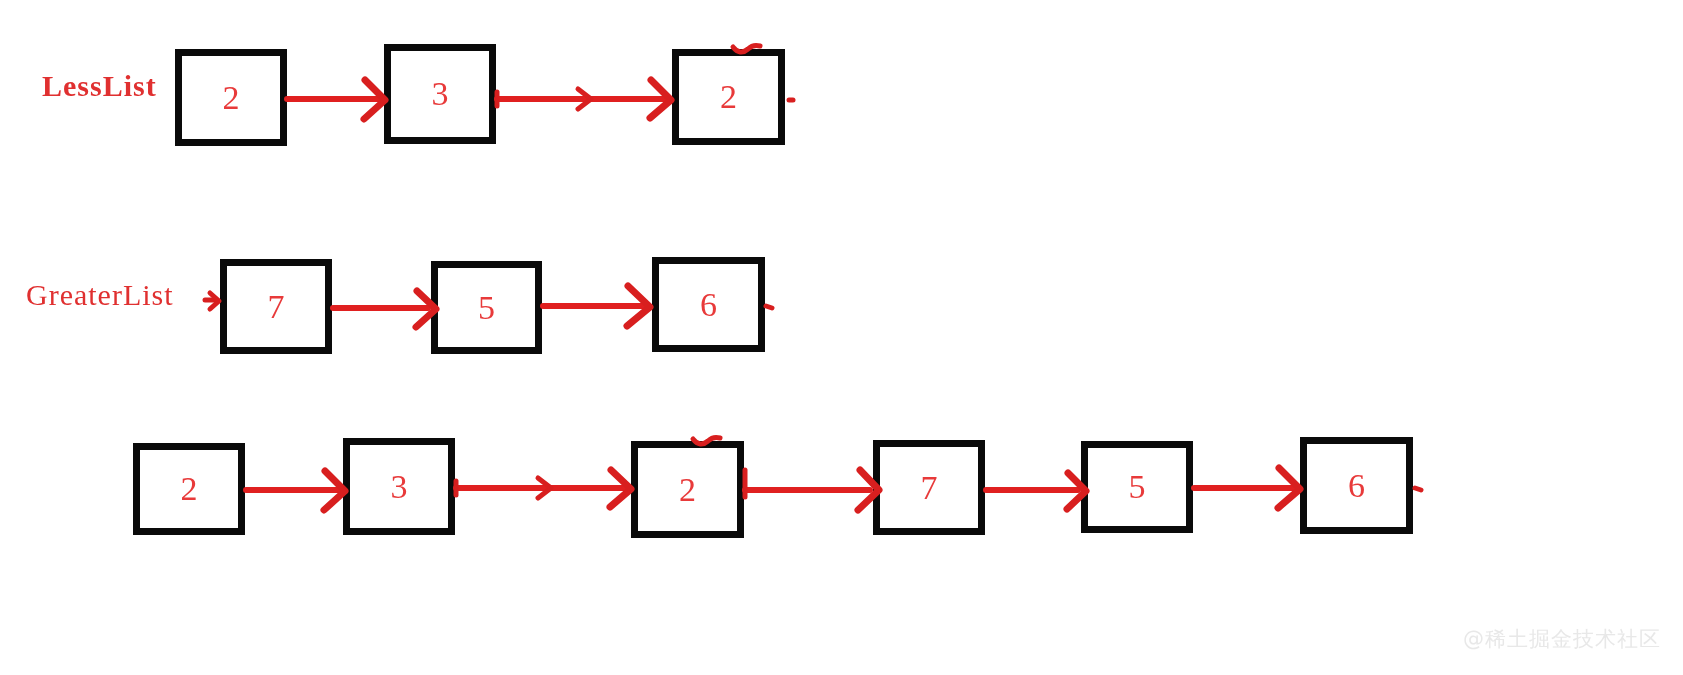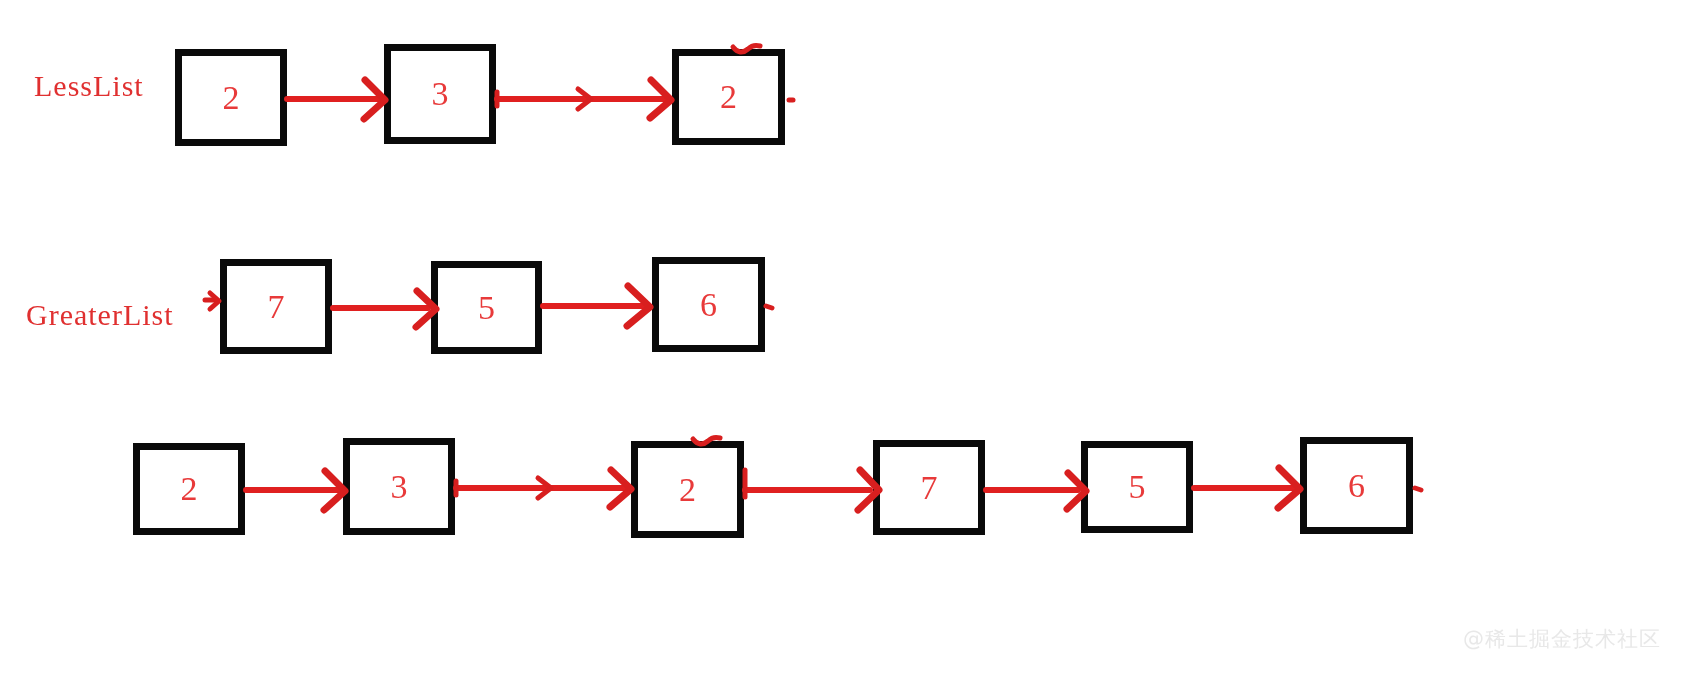--- a/index.html
+++ b/index.html
@@ -52,33 +52,33 @@
     font-size: 21px;
     white-space: nowrap;
     letter-spacing: 1px;
   }
 </style>
 </head>
 <body>
 
 <div id="canvas">
 
-  <div class="row-label" style="left:34px; top:71px;">LessList</div>
+  <div class="row-label" style="left:42px; top:71px;font-weight:bold;">LessList</div>
 
   <div class="node" style="left:175px; top:49px; width:112px; height:97px;">
     <span>2</span>
   </div>
   <div class="node" style="left:384px; top:44px; width:112px; height:100px;">
     <span>3</span>
   </div>
   <div class="node" style="left:672px; top:49px; width:113px; height:96px;">
     <span>2</span>
   </div>
 
-  <div class="row-label" style="left:26px; top:300px;">GreaterList</div>
+  <div class="row-label" style="left:26px; top:280px;">GreaterList</div>
 
   <div class="node" style="left:220px; top:259px; width:112px; height:95px;">
     <span>7</span>
   </div>
   <div class="node" style="left:431px; top:261px; width:111px; height:93px;">
     <span>5</span>
   </div>
   <div class="node" style="left:652px; top:257px; width:113px; height:95px;">
     <span>6</span>
   </div>

